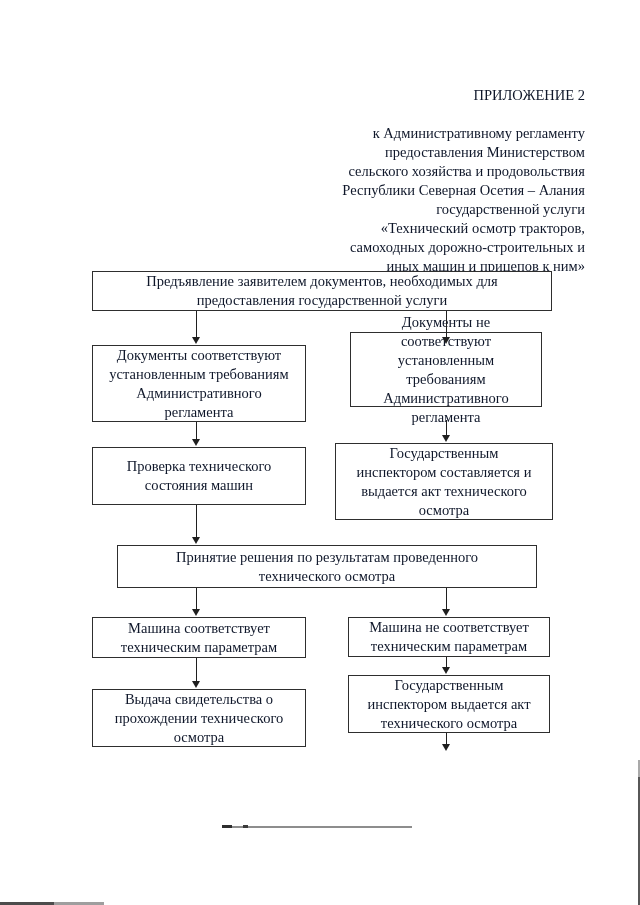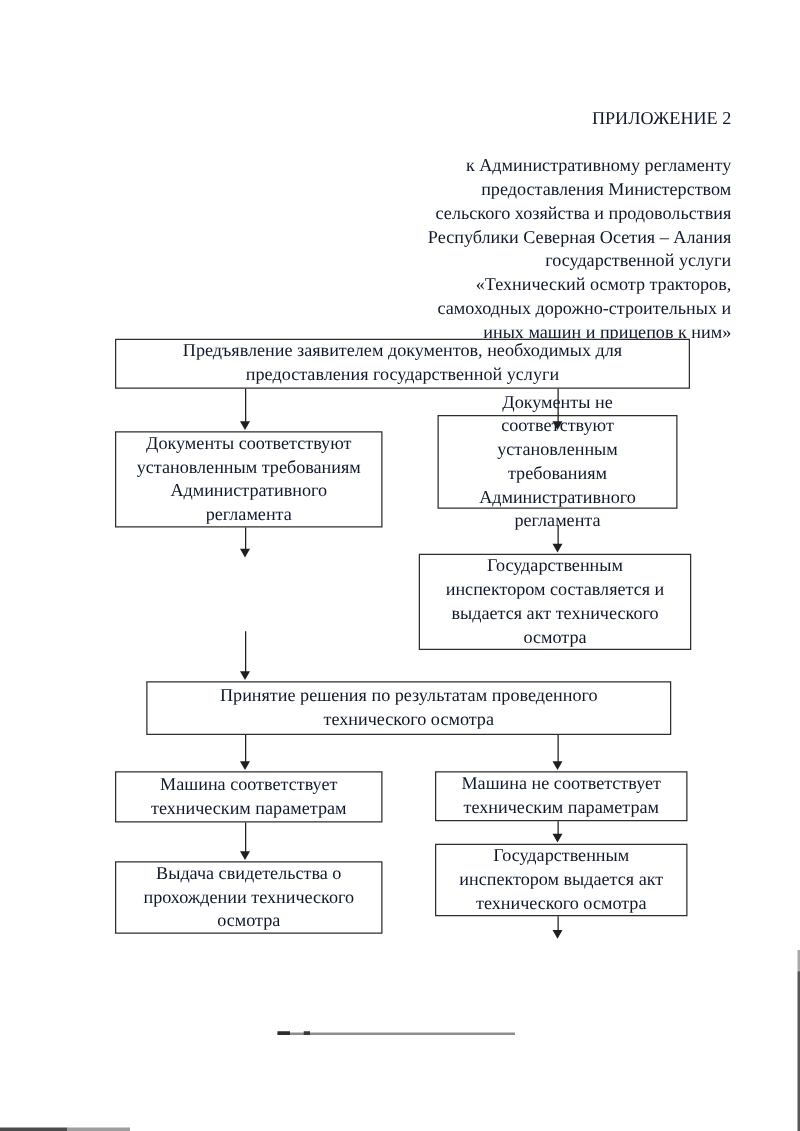--- a/index.html
+++ b/index.html
@@ -152,20 +152,22 @@
   <div class="node" style="left:92px; top:345px; width:214px; height:77px;">Документы соответствуют
 установленным требованиям
 Административного
 регламента</div>
 
   <div class="node" style="left:337px; top:332px; width:192px; height:75px;margin-left:13px;">Документы не соответствуют
 установленным требованиям
 Административного
 регламента</div>
 
+  <div class="node" style="left:92px; top:447px; width:214px; height:58px;">Проверка технического
+состояния машин</div>
 
   <div class="node" style="left:335px; top:443px; width:218px; height:77px;">Государственным
 инспектором составляется и
 выдается акт технического
 осмотра</div>
 
   <div class="node" style="left:117px; top:545px; width:420px; height:43px;">Принятие решения по результатам проведенного
 технического осмотра</div>
 
   <div class="node" style="left:92px; top:617px; width:214px; height:41px;">Машина соответствует

